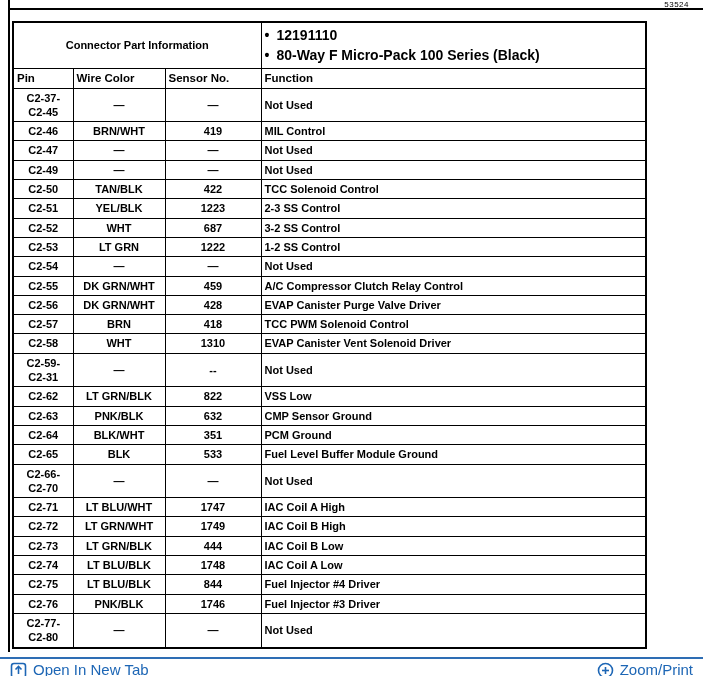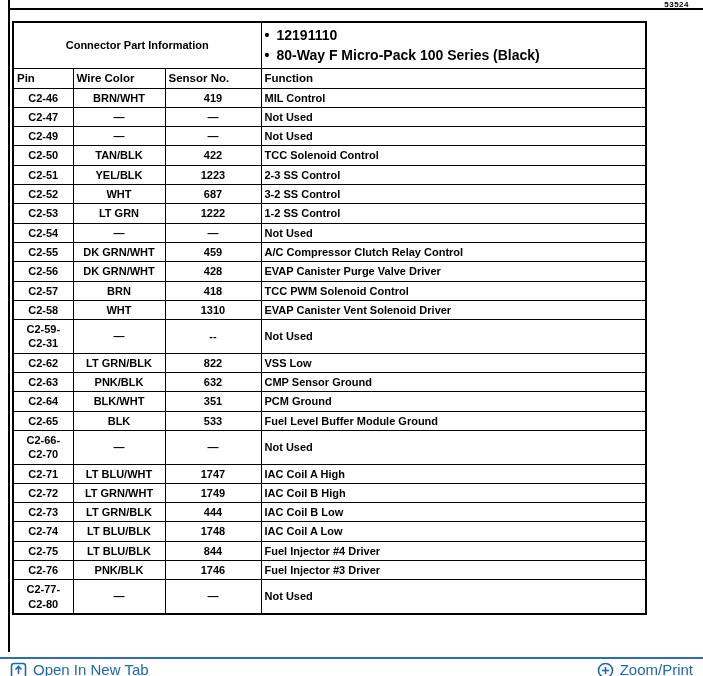--- a/index.html
+++ b/index.html
@@ -10,21 +10,21 @@
     background: #ffffff;
     overflow: hidden;
     font-family: "Liberation Sans", sans-serif;
     color: #000;
   }
   .doc-number {
     position: absolute;
     top: 0px;
     right: 14px;
     font-size: 8px;
-    font-weight: bold;
+    font-weight: normal;
     letter-spacing: 0.5px;
     text-align: center;
   }
   .top-rule {
     position: absolute;
     top: 8px;
     left: 8px;
     right: 0;
     height: 2px;
     background: #000;
@@ -138,20 +138,27 @@
       </tr>
       <tr class="col-head">
         <th>Pin</th>
         <th>Wire Color</th>
         <th>Sensor No.</th>
         <th>Function</th>
       </tr>
     </thead>
     <tbody>
         <tr>
+          <td class="cell-pin">C2-37-
+C2-45</td>
+          <td class="cell-wire">—</td>
+          <td class="cell-circuit">—</td>
+          <td class="cell-function">Not Used</td>
+        </tr>
+        <tr>
           <td class="cell-pin">C2-46</td>
           <td class="cell-wire">BRN/WHT</td>
           <td class="cell-circuit">419</td>
           <td class="cell-function">MIL Control</td>
         </tr>
         <tr>
           <td class="cell-pin">C2-47</td>
           <td class="cell-wire">—</td>
           <td class="cell-circuit">—</td>
           <td class="cell-function">Not Used</td>

